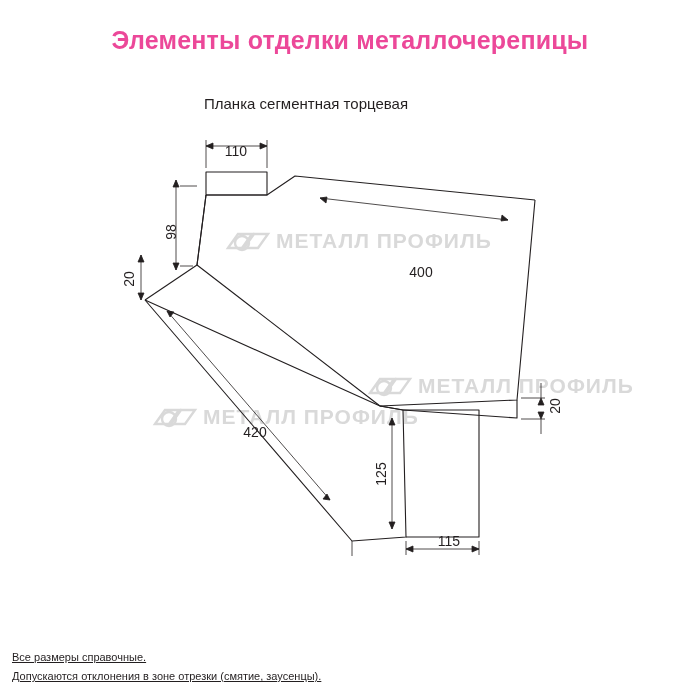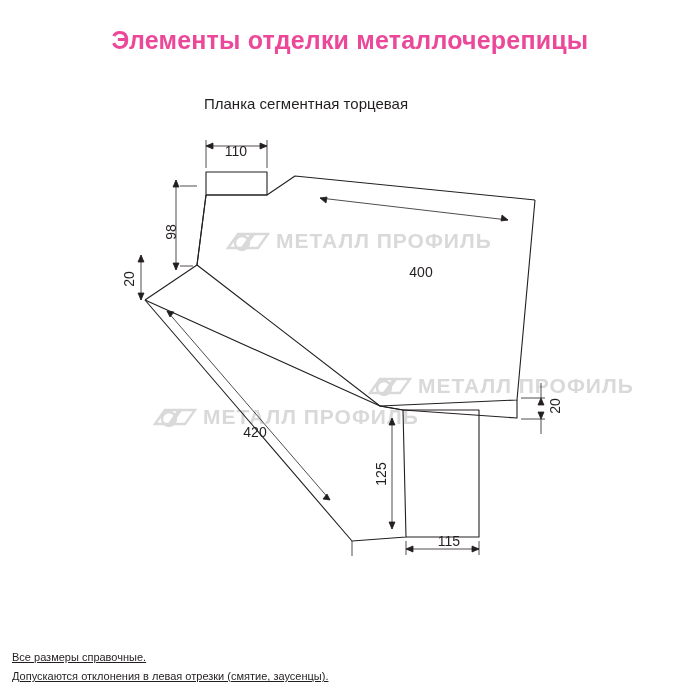--- a/index.html
+++ b/index.html
@@ -192,16 +192,16 @@
       <text x="560" y="406" text-anchor="middle" transform="rotate(-90 560 406)">20</text>
       <text x="255" y="437" text-anchor="middle">420</text>
       <text x="386" y="474" text-anchor="middle" transform="rotate(-90 386 474)">125</text>
       <text x="449" y="546" text-anchor="middle">115</text>
     </g>
 
   </svg>
 
   <div class="footnotes">
     <div>Все размеры справочные.</div>
-    <div>Допускаются отклонения в левая отрезки (смятие, заусенцы).</div>
+    <div>Допускаются отклонения в зоне отрезки (смятие, заусенцы).</div>
   </div>
 
 </div>
 
 </body></html>

